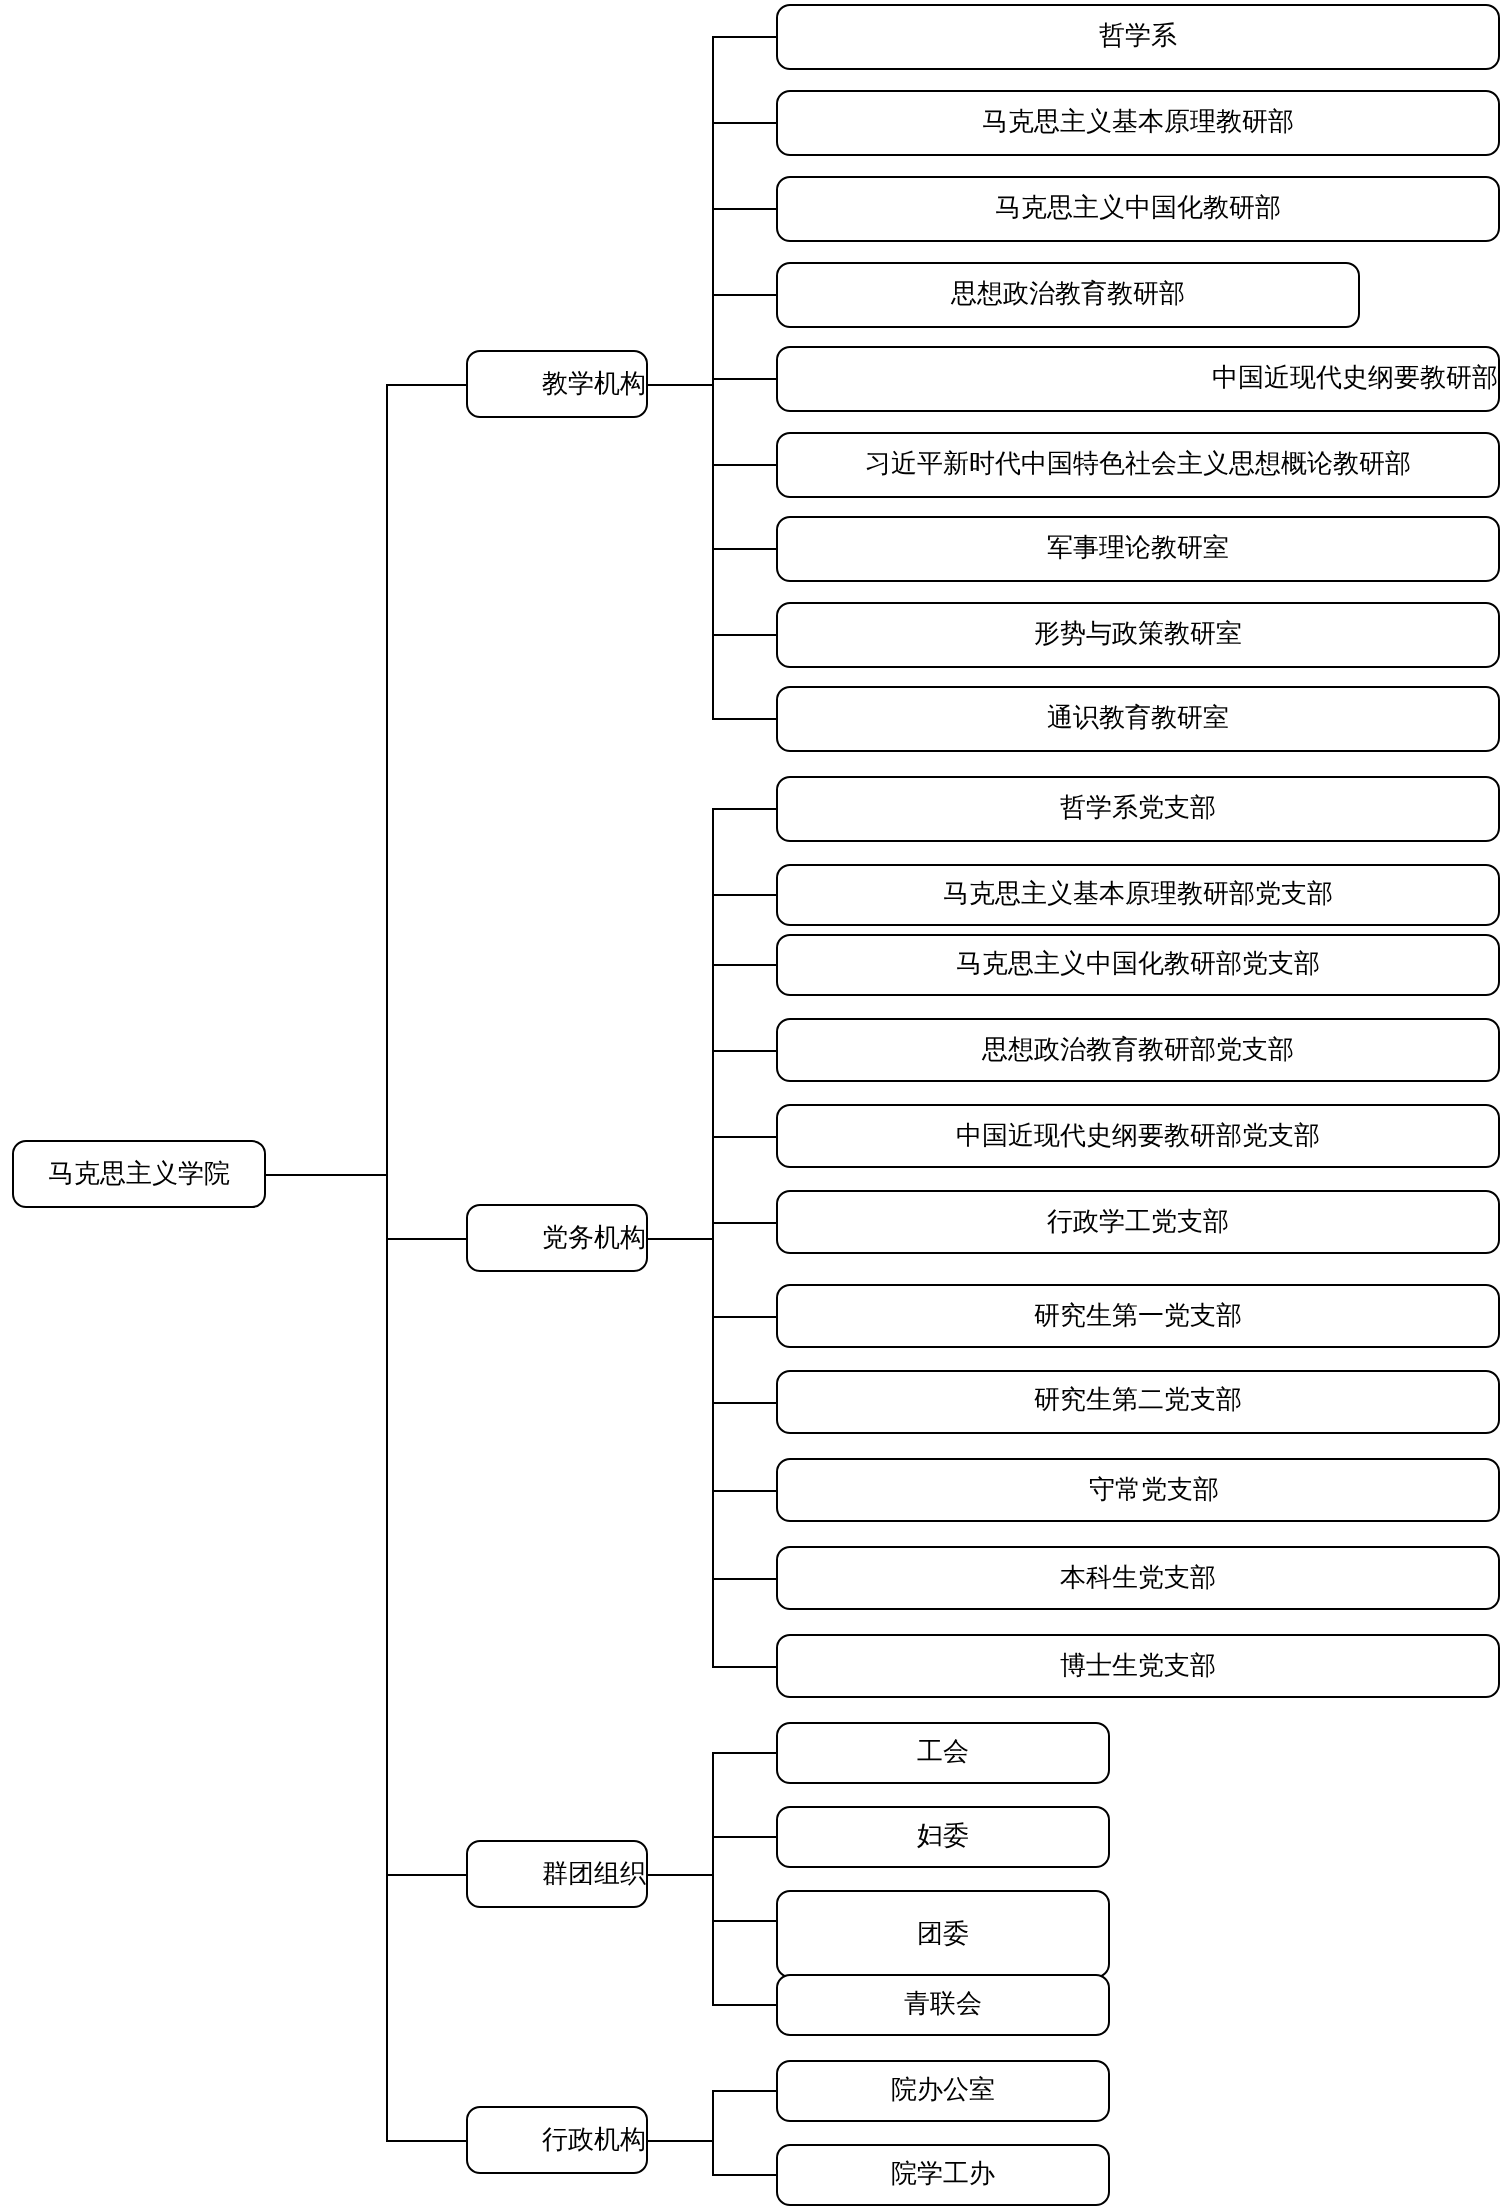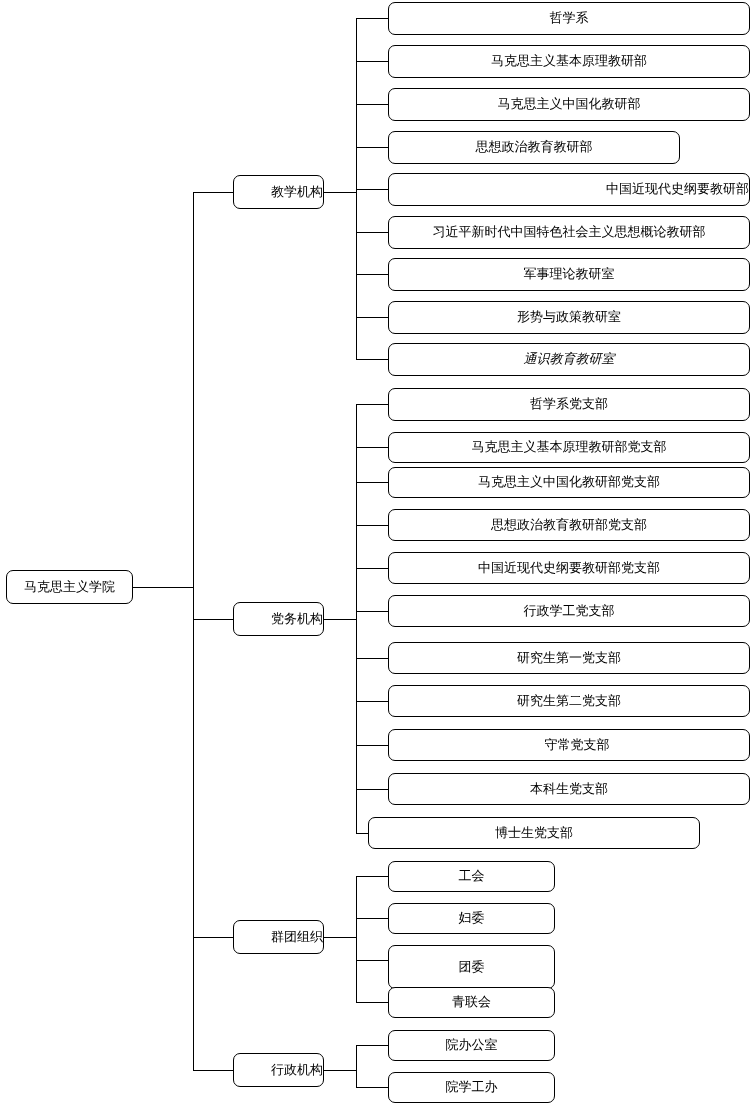--- a/index.html
+++ b/index.html
@@ -95,21 +95,21 @@
   </div>
   <div class="node" style="left:388px; top:216px; width:362px; height:33px;">
     <span>习近平新时代中国特色社会主义思想概论教研部</span>
   </div>
   <div class="node" style="left:388px; top:258px; width:362px; height:33px;">
     <span>军事理论教研室</span>
   </div>
   <div class="node" style="left:388px; top:301px; width:362px; height:33px;">
     <span>形势与政策教研室</span>
   </div>
-  <div class="node" style="left:388px; top:343px; width:362px; height:33px;font-style:italic;">
+  <div class="node" style="left:388px; top:343px; width:362px; height:33px;">
     <span>通识教育教研室</span>
   </div>
 
   <div class="line h" style="left:193px; top:619px; width:40px;"></div>
   <div class="node branch" style="left:233px; top:602px; width:91px; height:34px;">
     <span>党务机构</span>
   </div>
   <div class="line h" style="left:324px; top:619px; width:32px;"></div>
   <div class="line v" style="left:356px; top:404px; height:429px;"></div>
 
@@ -139,30 +139,30 @@
   </div>
   <div class="node" style="left:388px; top:552px; width:362px; height:32px;">
     <span>中国近现代史纲要教研部党支部</span>
   </div>
   <div class="node" style="left:388px; top:595px; width:362px; height:32px;">
     <span>行政学工党支部</span>
   </div>
   <div class="node" style="left:388px; top:642px; width:362px; height:32px;">
     <span>研究生第一党支部</span>
   </div>
-  <div class="node" style="left:388px; top:685px; width:362px; height:32px;">
+  <div class="node" style="left:388px; top:685px; width:362px; height:32px;font-family:Liberation Mono, monospace;">
     <span>研究生第二党支部</span>
   </div>
   <div class="node" style="left:388px; top:729px; width:362px; height:32px;padding-left:16px;">
     <span>守常党支部</span>
   </div>
   <div class="node" style="left:388px; top:773px; width:362px; height:32px;">
     <span>本科生党支部</span>
   </div>
-  <div class="node" style="left:368px; top:817px; width:332px; height:32px;">
+  <div class="node" style="left:388px; top:817px; width:362px; height:32px;">
     <span>博士生党支部</span>
   </div>
 
   <div class="line h" style="left:193px; top:937px; width:40px;"></div>
   <div class="node branch" style="left:233px; top:920px; width:91px; height:34px;">
     <span>群团组织</span>
   </div>
   <div class="line h" style="left:324px; top:937px; width:32px;"></div>
   <div class="line v" style="left:356px; top:876px; height:126px;"></div>
 

